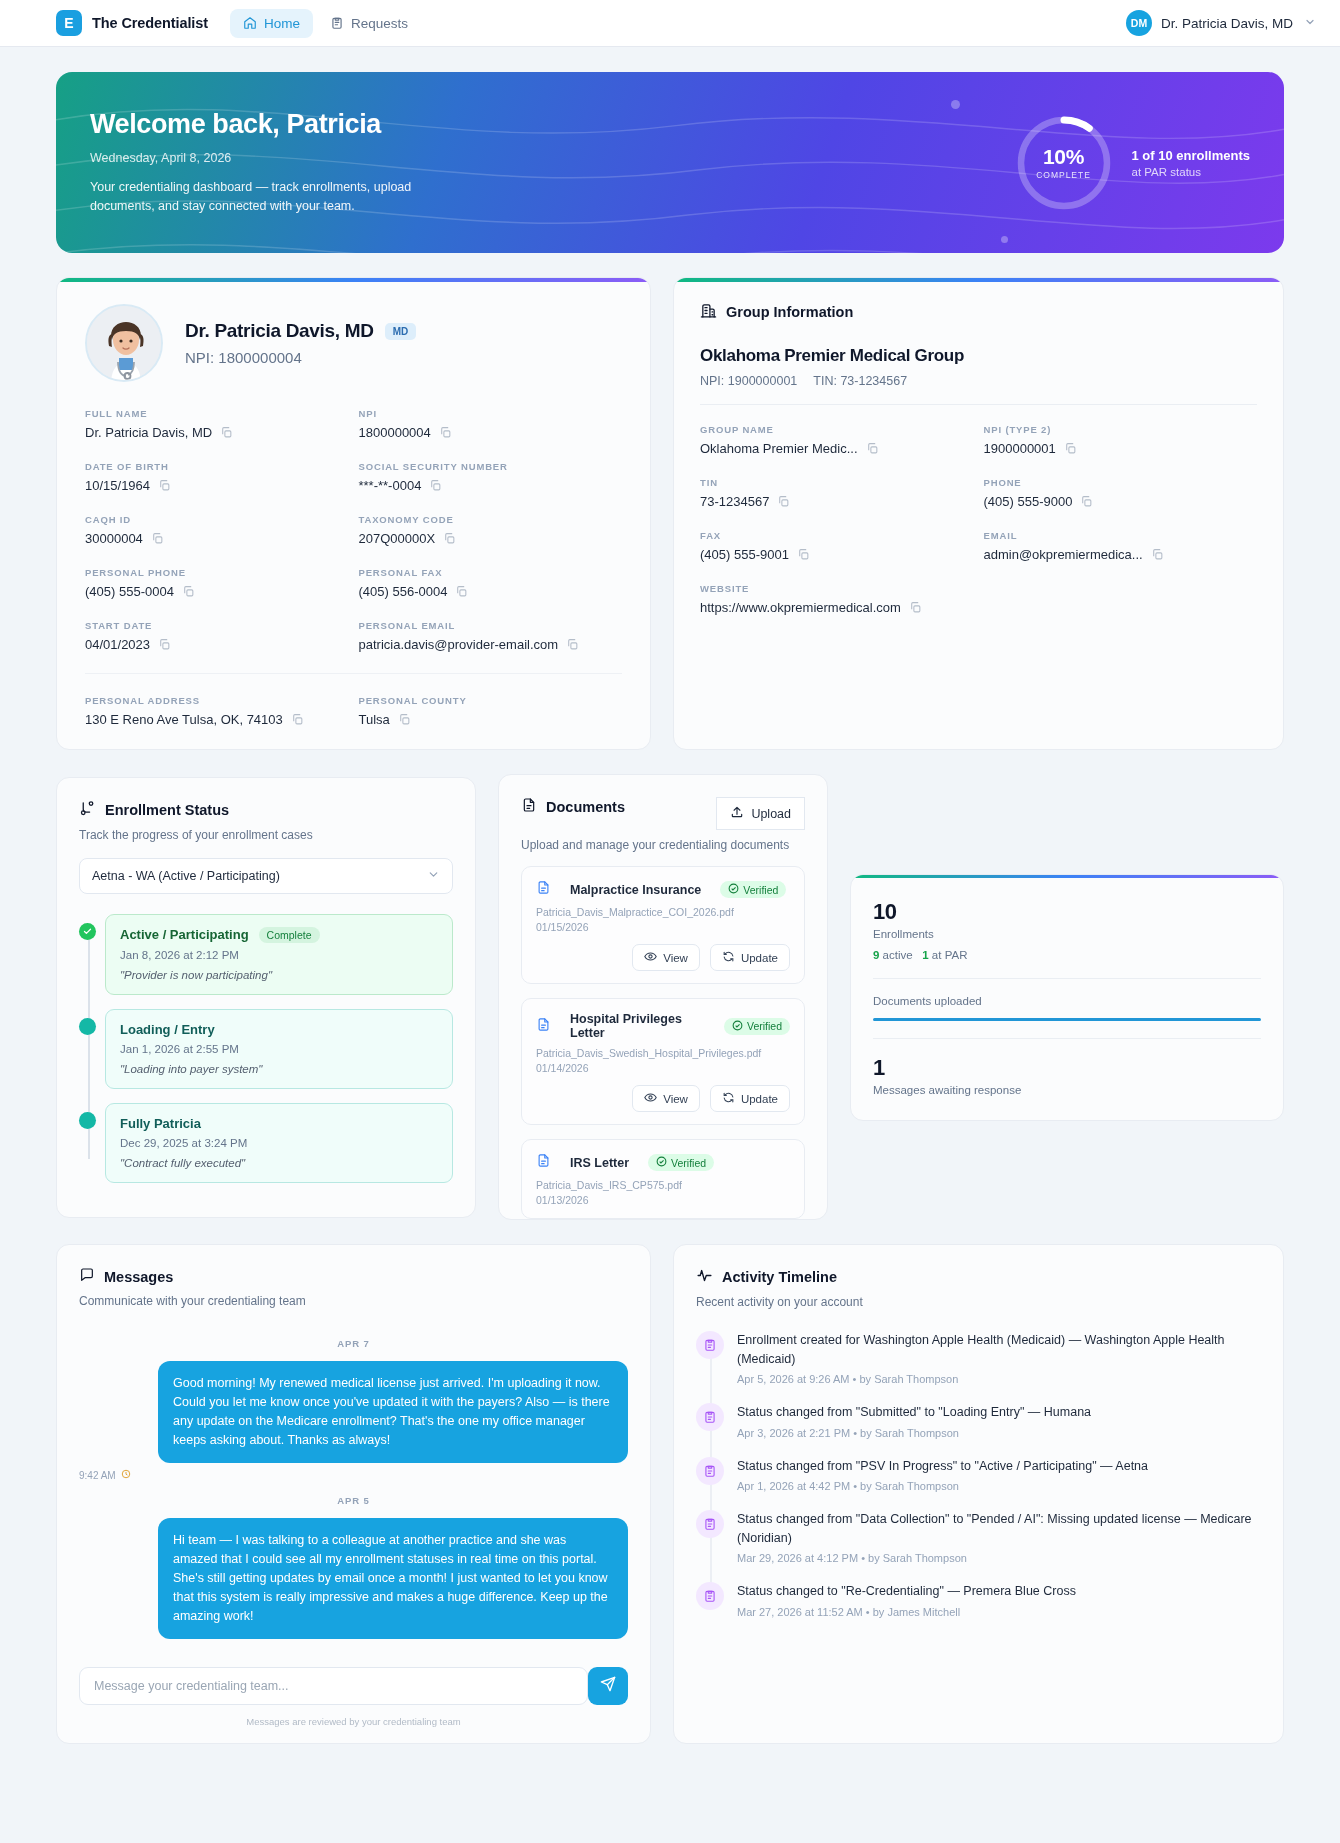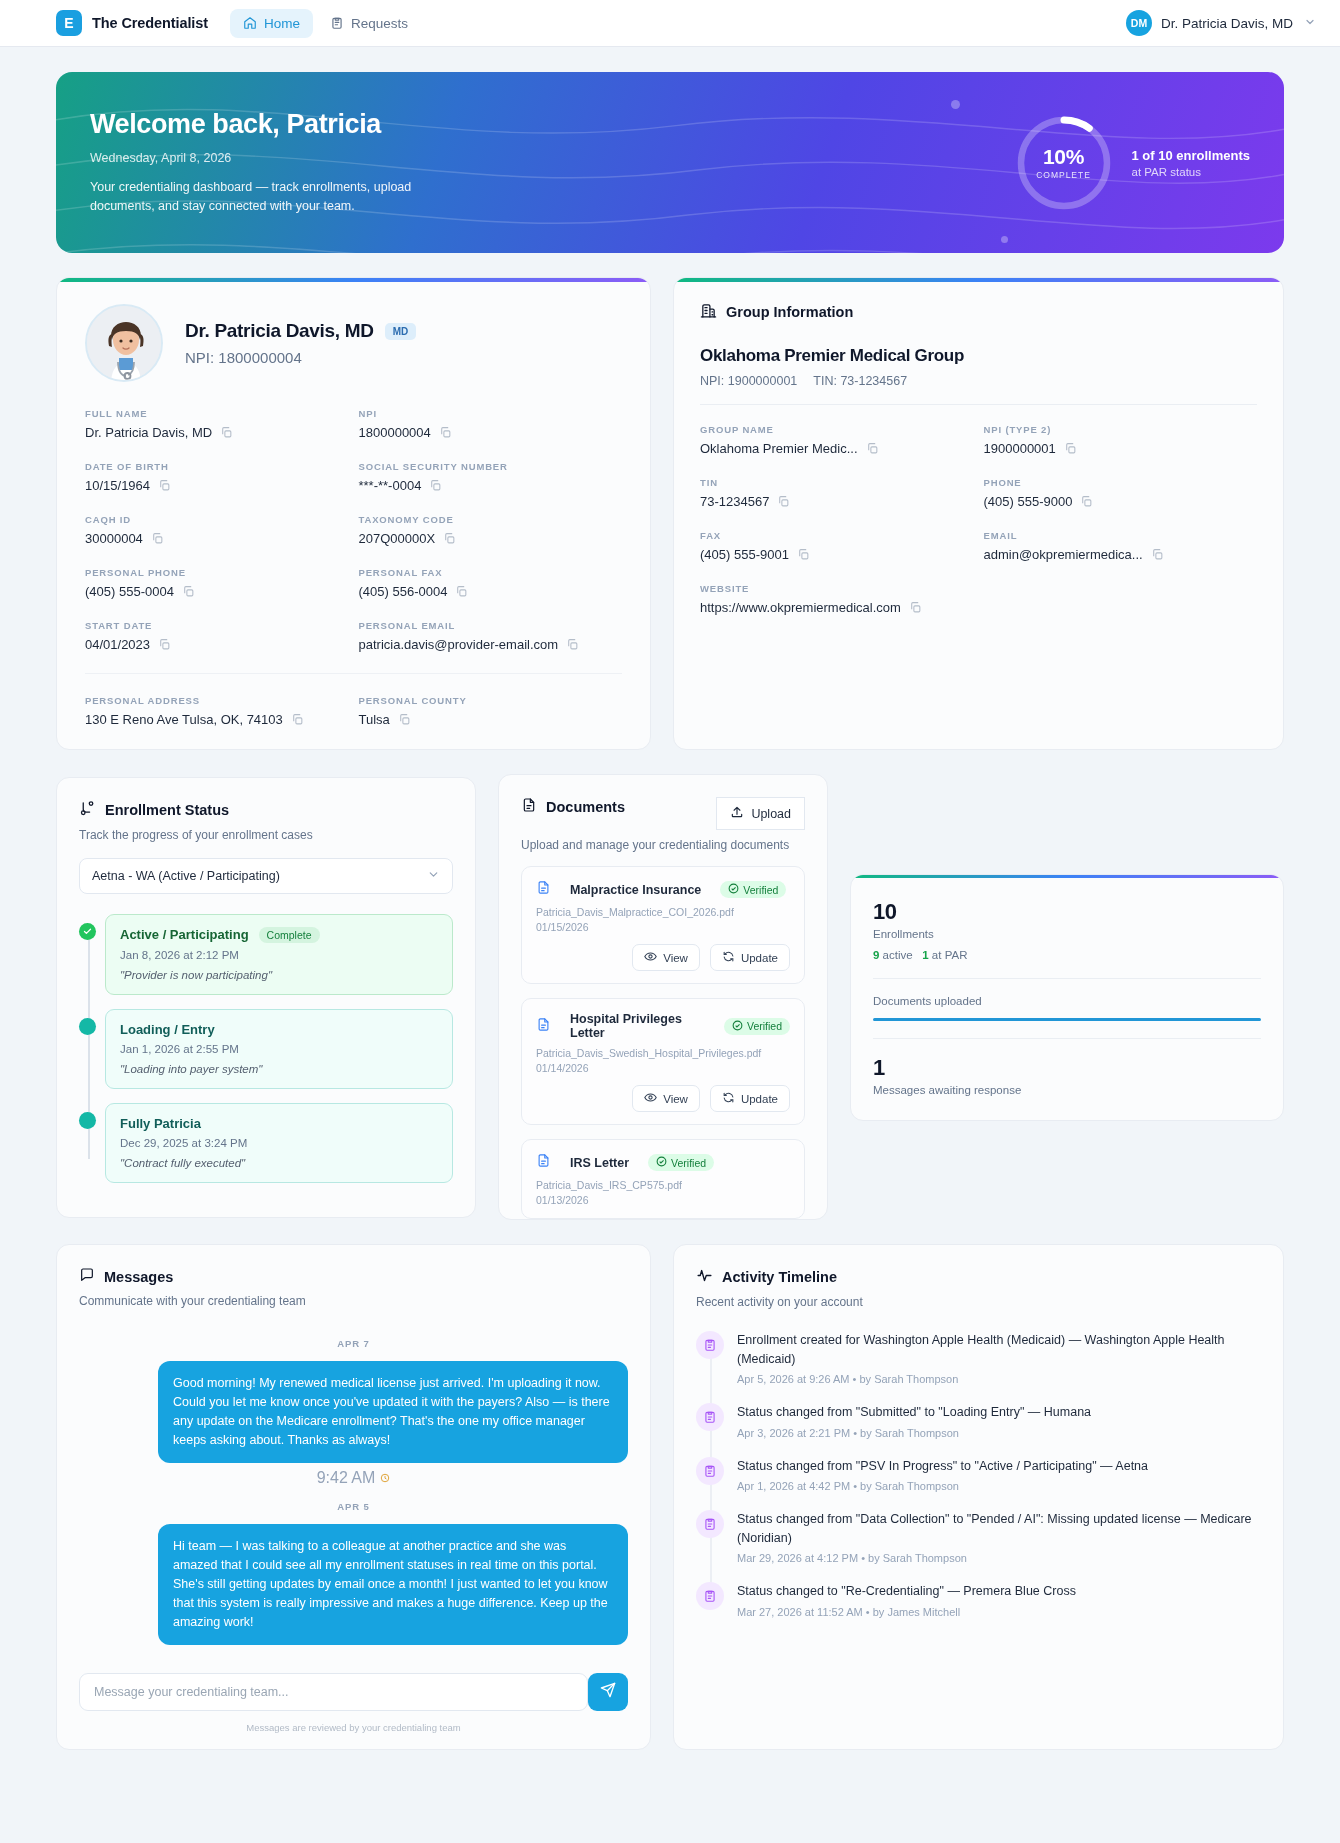--- a/index.html
+++ b/index.html
@@ -207,22 +207,22 @@
   .msg-body { margin-top: 26px; flex: 1; }
   .msg-daysep { text-align: center; font-size: 9.5px; letter-spacing: .9px; color: #94a3b8; font-weight: bold; margin: 4px 0 12px 0; }
   .bubble-row { display: flex; justify-content: flex-end; }
   .bubble {
     background: #17a3e0; color: #fff;
     border-radius: 12px; padding: 13px 15px;
     font-size: 12.5px; line-height: 1.52;
     max-width: 470px;
   }
   .bubble-meta {
-    display: flex; align-items: center; gap: 5px; justify-content: center;
-    font-size: 16px; color: #94a3b8; margin-top: 6px; margin-bottom: 14px;
+    display: flex; align-items: center; gap: 5px; justify-content: flex-start;
+    font-size: 10px; color: #94a3b8; margin-top: 6px; margin-bottom: 14px;
   }
   .msg-input-row { display: flex; align-items: center; margin-top: 14px; }
   .msg-input {
     flex: 1; height: 38px; border: 1px solid #e2e8f0; border-radius: 9px;
     background: #fff; padding: 0 14px; font-size: 12.5px; color: #1e293b;
     font-family: "Liberation Sans", sans-serif;
   }
   .msg-input::placeholder { color: #9aa6b4; }
   .send-btn {
     width: 40px; height: 38px; border-radius: 9px; background: #17a3e0;

